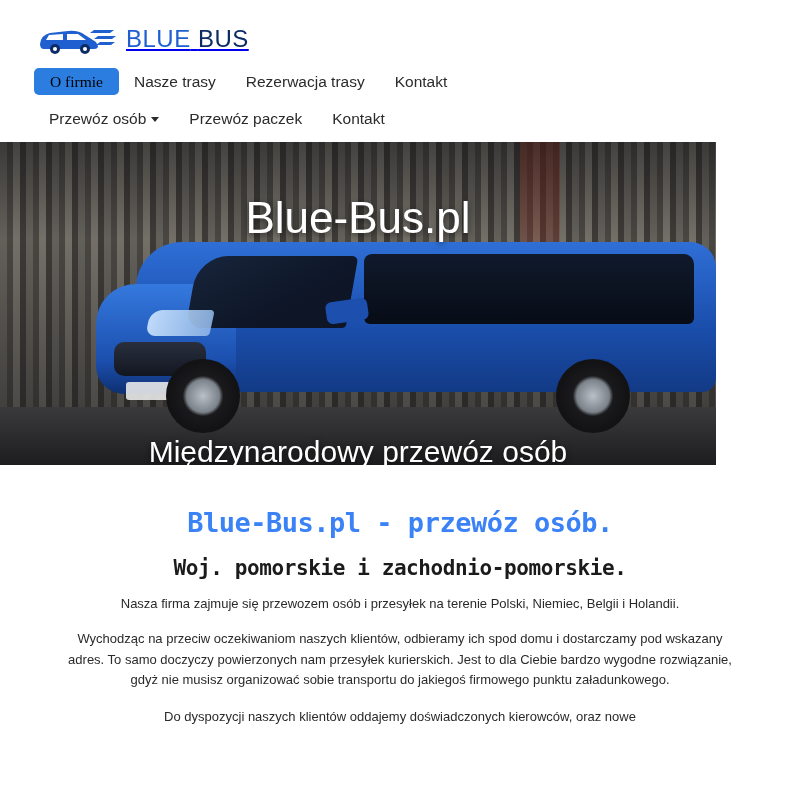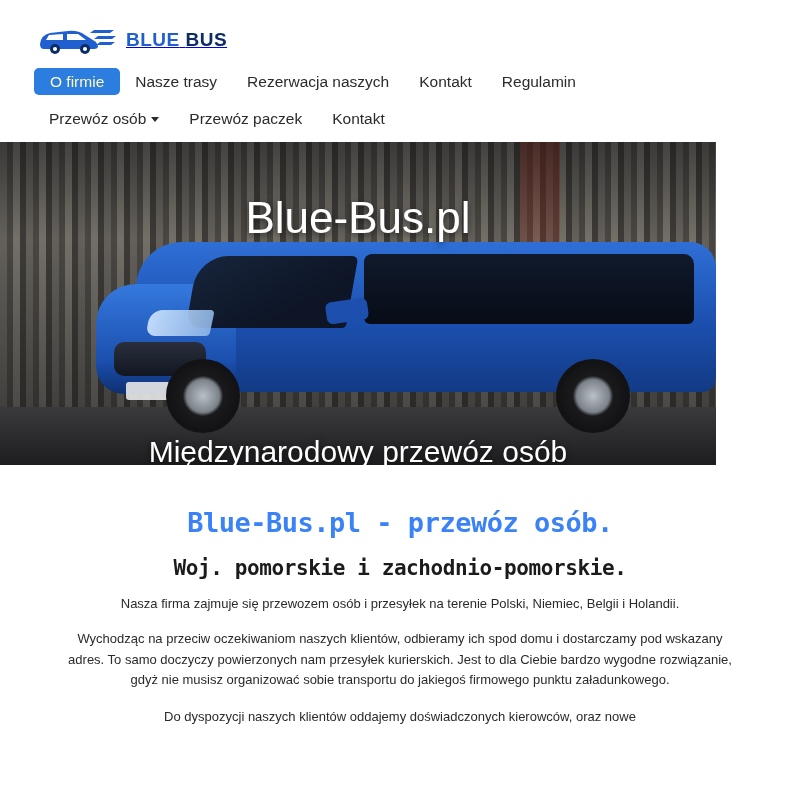--- a/index.html
+++ b/index.html
@@ -27,22 +27,22 @@
     align-items: center;
     gap: 10px;
   }
   .logo-mark {
     width: 78px;
     height: 34px;
     position: relative;
     flex: 0 0 auto;
   }
   .logo-text {
-    font-size: 19px;
-    font-weight: bold;
+    font-size: 24px;
+    font-weight: normal;
     letter-spacing: 0.5px;
     line-height: 1;
     white-space: nowrap;
   }
   .logo-text .blue { color: #1f5fd0; }
   .logo-text .bus { color: #0d2c66; }
 
   
   .nav {
     padding: 4px 0 8px 34px;
@@ -56,23 +56,24 @@
   .nav-item {
     font-size: 15.5px;
     color: #2b2b2b;
     padding: 7px 15px;
     white-space: nowrap;
     text-decoration: none;
     line-height: 1.1;
   }
   .nav-item.active {
     background: #2b7de0;
-    color: #fef9c3;
+    color: #000000;
     border-radius: 5px;
     padding: 5px 16px;
+    font-family: Liberation Serif, serif;
   }
   .caret {
     display: inline-block;
     margin-left: 5px;
     width: 0; height: 0;
     border-left: 4px solid transparent;
     border-right: 4px solid transparent;
     border-top: 5px solid #2b2b2b;
     vertical-align: middle;
   }
@@ -276,23 +277,22 @@
         <span class="blue">BLUE</span>
         <span class="bus">BUS</span>
       </span>
     </a>
   </div>
 
   <nav class="nav">
     <div class="nav-row row1">
       <a class="nav-item active" href="#">O firmie</a>
       <a class="nav-item" href="#">Nasze trasy</a>
-      <a class="nav-item" href="#">Rezerwacja naszych</a>
+      <a class="nav-item" href="#">Rezerwacja trasy</a>
       <a class="nav-item" href="#">Kontakt</a>
-      <a class="nav-item" href="#">Regulamin</a>
     </div>
     <div class="nav-row row2">
       <a class="nav-item" href="#">
         <span>Przewóz osób</span><span class="caret"></span>
       </a>
       <a class="nav-item" href="#">Przewóz paczek</a>
       <a class="nav-item" href="#">Kontakt</a>
     </div>
   </nav>
 

